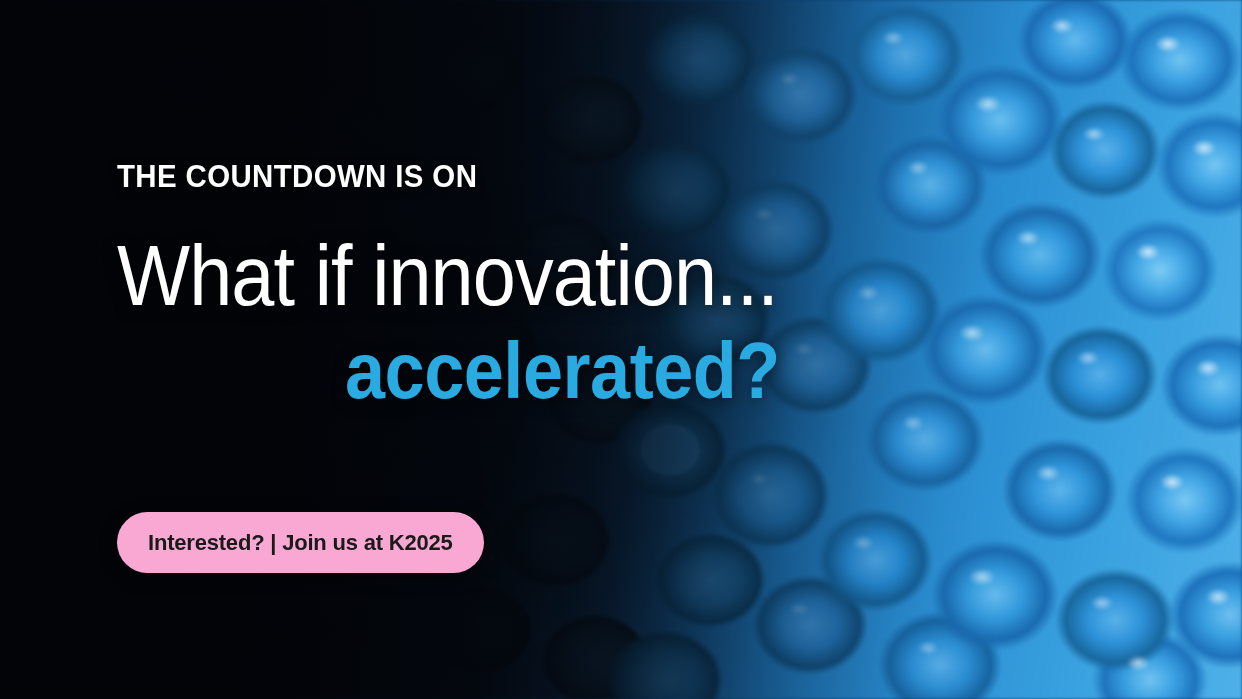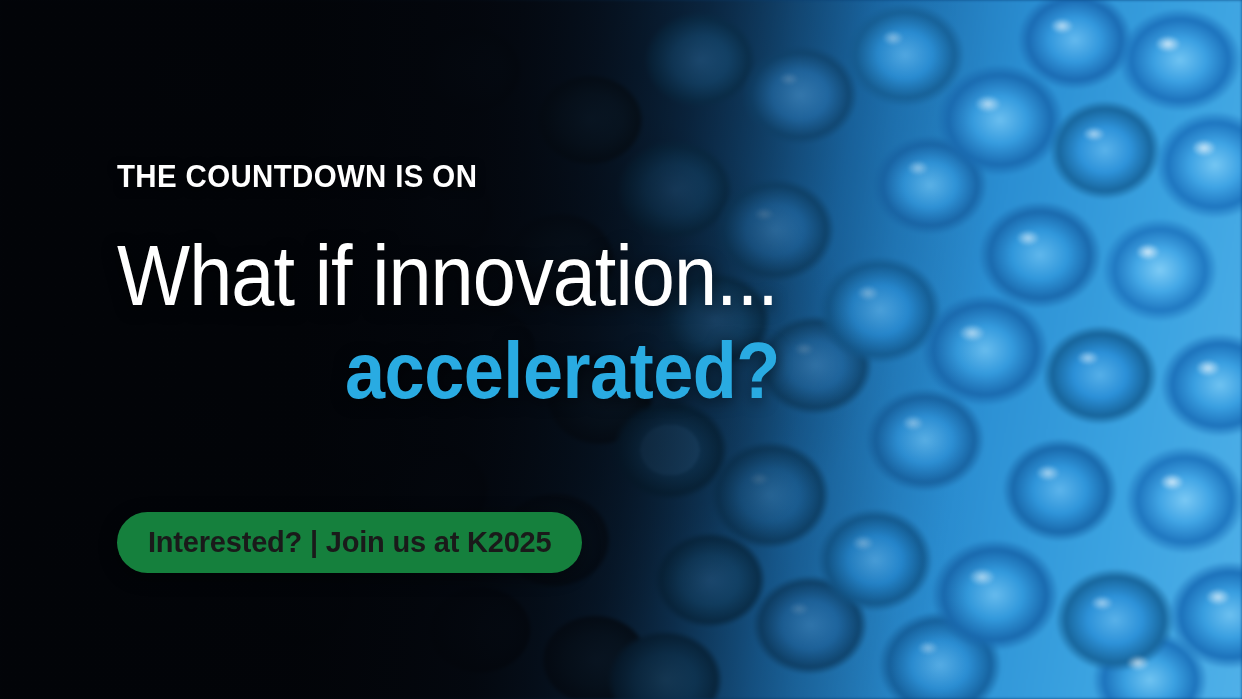--- a/index.html
+++ b/index.html
@@ -219,26 +219,26 @@
 
   
   .cta {
     position: absolute;
     left: 117px;
     top: 512px;
     height: 61px;
     padding: 0 31px;
     display: flex;
     align-items: center;
-    background: #15803d;
+    background: #f9a8d4;
     color: #1a1a1a;
     border: none;
     border-radius: 31px;
     font-family: "Liberation Sans", sans-serif;
-    font-size: 29px;
+    font-size: 22px;
     font-weight: 700;
     letter-spacing: -.2px;
     white-space: nowrap;
     cursor: pointer;
     box-shadow: 0 4px 18px rgba(0,0,0,.45);
   }
 </style>
 </head>
 <body>
 

